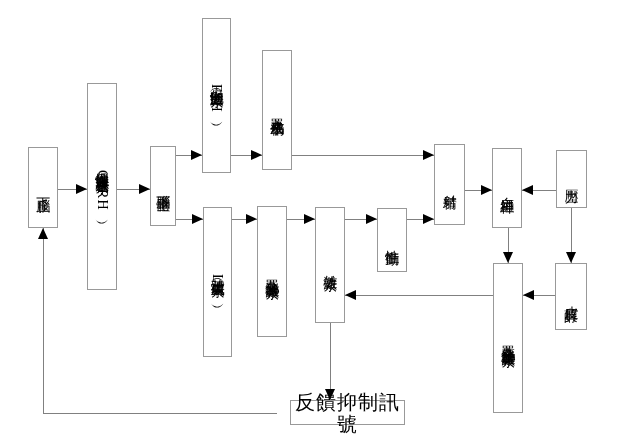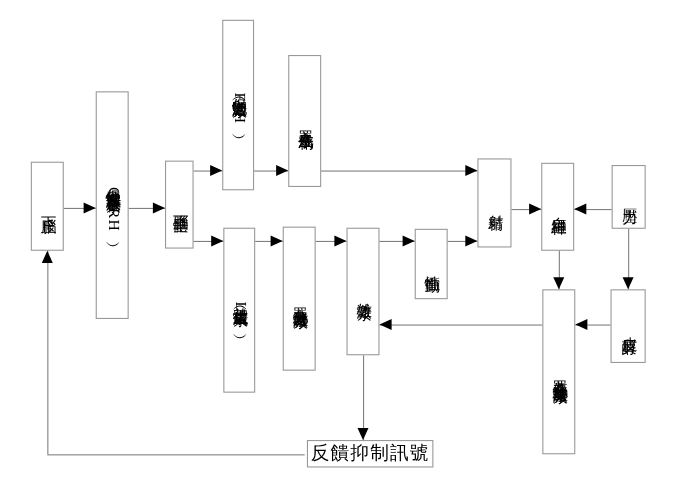--- a/index.html
+++ b/index.html
@@ -95,21 +95,21 @@
   <div class="node v" style="left:434px;top:144px;width:31px;height:81px">射精</div>
 
   <div class="node v" style="left:492px;top:148px;width:30px;height:80px">自主神經</div>
 
   <div class="node v" style="left:556px;top:150px;width:31px;height:58px">壓力</div>
 
   <div class="node v" style="left:555px;top:263px;width:32px;height:67px">皮質醇</div>
 
   <div class="node v" style="left:493px;top:263px;width:30px;height:150px">睪丸停止分泌雄激素</div>
 
-  <div class="node" style="left:279px;top:400px;width:115px;height:25px;font-size:17px">反饋抑制訊號</div>
+  <div class="node" style="left:290px;top:400px;width:115px;height:25px;font-size:20px">反饋抑制訊號</div>
 
   <div class="hline" style="left:58px;top:189px;width:29px"></div>
   <div class="ar right" style="left:76px;top:184px"></div>
 
   <div class="hline" style="left:117px;top:189px;width:33px"></div>
   <div class="ar right" style="left:139px;top:184px"></div>
 
   <div class="hline" style="left:176px;top:155px;width:26px"></div>
   <div class="ar right" style="left:191px;top:150px"></div>
 

